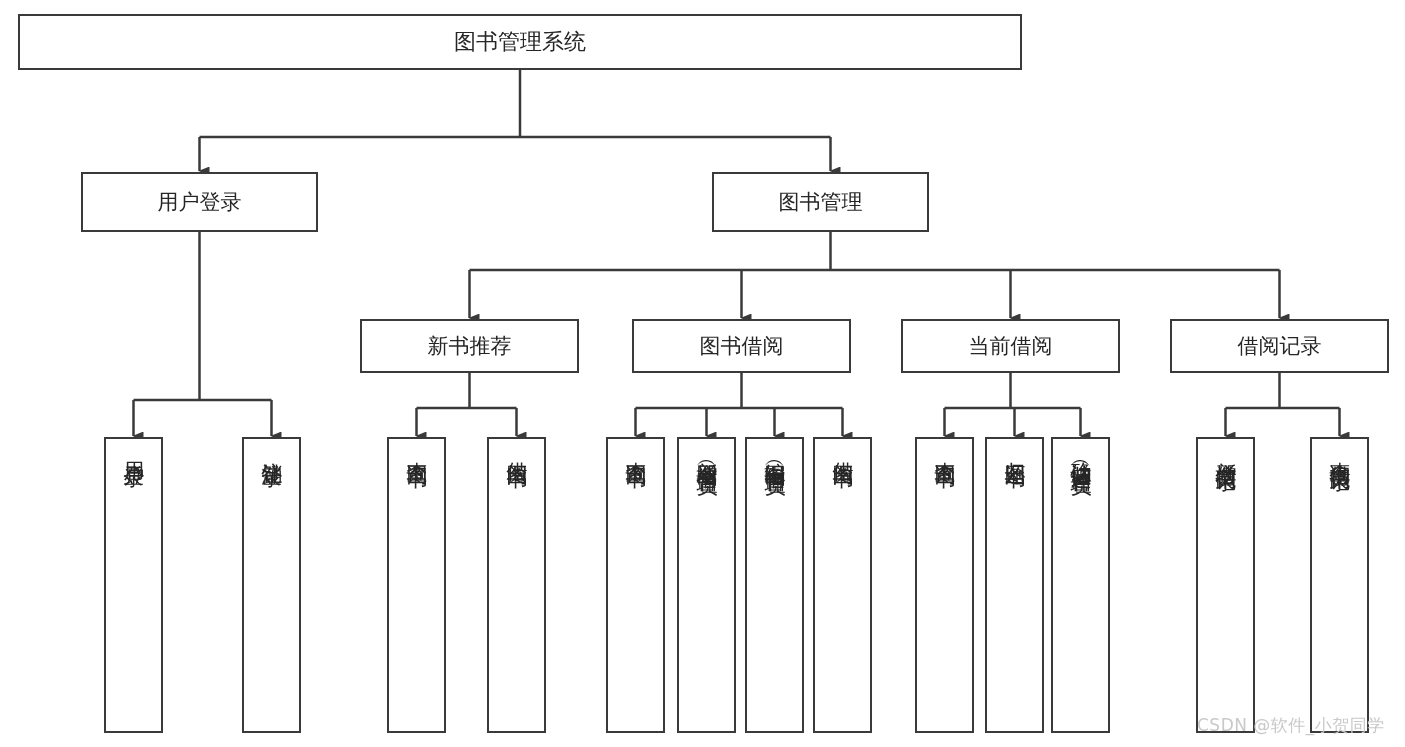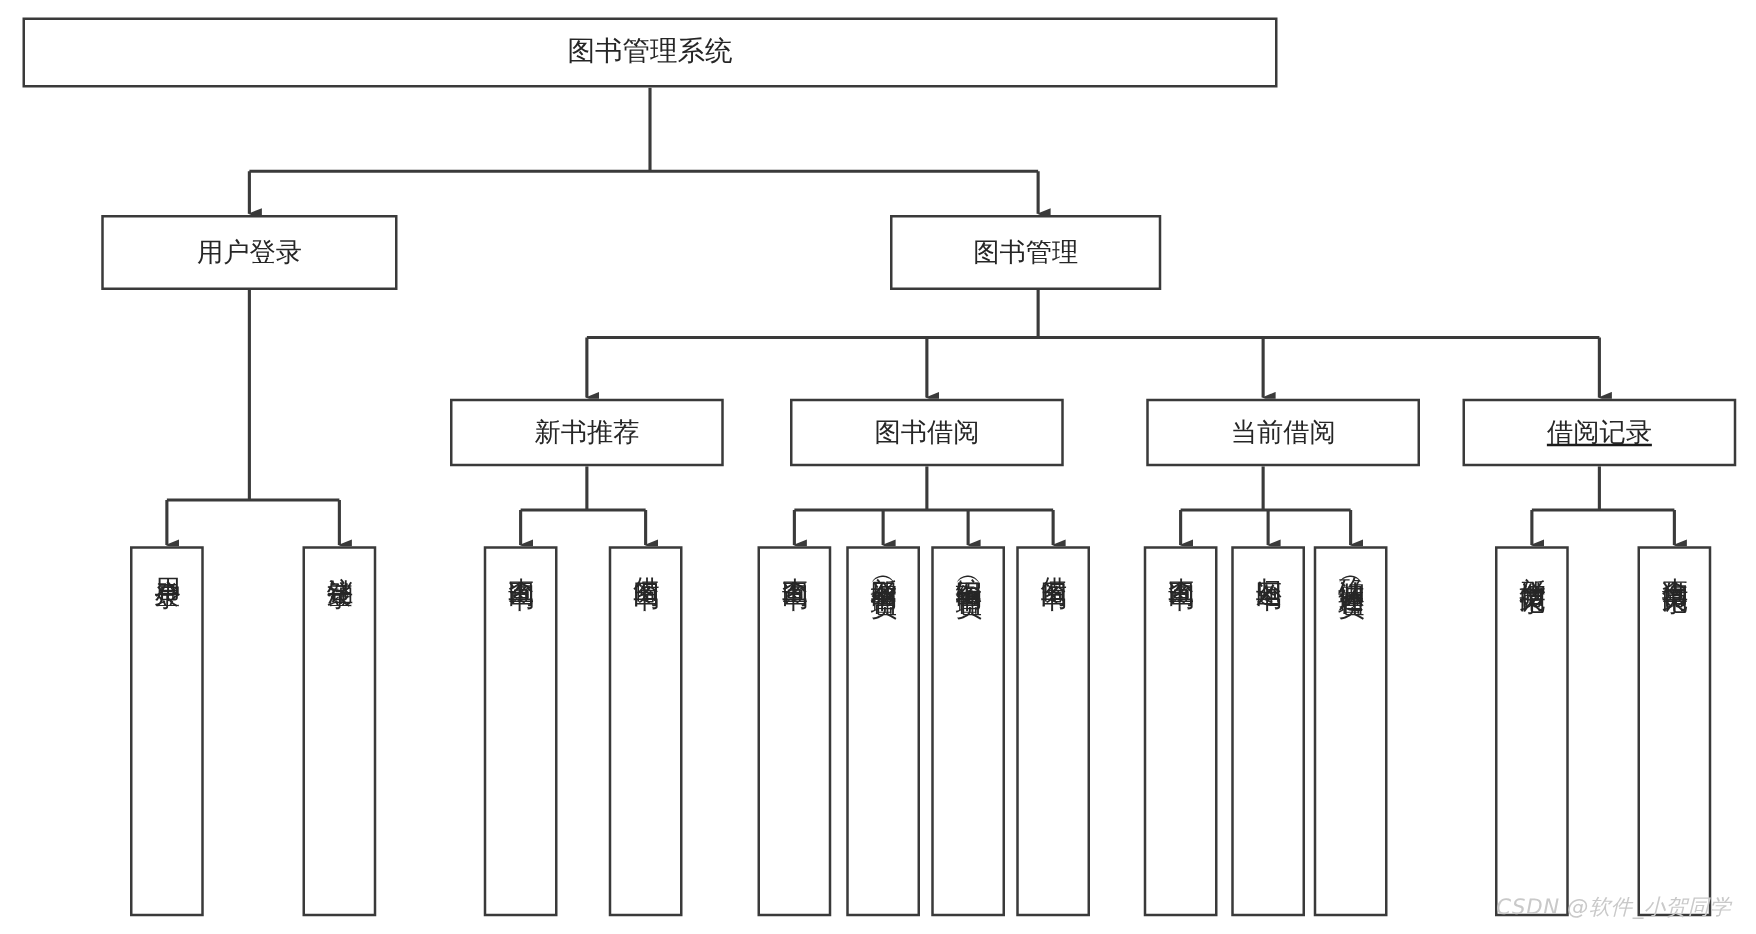--- a/index.html
+++ b/index.html
@@ -130,24 +130,24 @@
       </div>
       <div class="node horizontal" style="left: 712px; top: 172px; width: 217px; height: 60px;">
         <span class="node-label">图书管理</span>
       </div>
       <div class="node horizontal" style="left: 360px; top: 319px; width: 219px; height: 54px;">
         <span class="node-label">新书推荐</span>
       </div>
       <div class="node horizontal" style="left: 632px; top: 319px; width: 219px; height: 54px; align-items: center;">
         <span class="node-label">图书借阅</span>
       </div>
-      <div class="node horizontal" style="left: 901px; top: 319px; width: 219px; height: 54px; margin-left: 16px;">
+      <div class="node horizontal" style="left: 901px; top: 319px; width: 219px; height: 54px;">
         <span class="node-label">当前借阅</span>
       </div>
-      <div class="node horizontal" style="left: 1170px; top: 319px; width: 219px; height: 54px; text-decoration: underline;">
+      <div class="node horizontal" style="left: 1170px; top: 319px; width: 219px; height: 54px;">
         <span class="node-label">借阅记录</span>
       </div>
       <div class="node vertical" style="left: 104px; top: 437px; width: 59px; height: 296px;">
         <span class="node-label">用户登录</span>
       </div>
       <div class="node vertical" style="left: 242px; top: 437px; width: 59px; height: 296px;">
         <span class="node-label">注销登录</span>
       </div>
       <div class="node vertical" style="left: 387px; top: 437px; width: 59px; height: 296px;">
         <span class="node-label">查询图书</span>
@@ -177,15 +177,15 @@
         <span class="node-label">确认归还（管理员）</span>
       </div>
       <div class="node vertical" style="left: 1196px; top: 437px; width: 59px; height: 296px;">
         <span class="node-label">新增借阅记录</span>
       </div>
       <div class="node vertical" style="left: 1310px; top: 437px; width: 59px; height: 296px;">
         <span class="node-label">查询借阅记录</span>
       </div>
     </div>
 
-  <div class="watermark" id="watermark" style="left: 1197px; top: 714px; font-style: italic;">CSDN @软件_小贺同学</div>
+  <div class="watermark" id="watermark" style="left: 1197px; top: 714px;">CSDN @软件_小贺同学</div>
 
 </div>
 
 </body></html>

